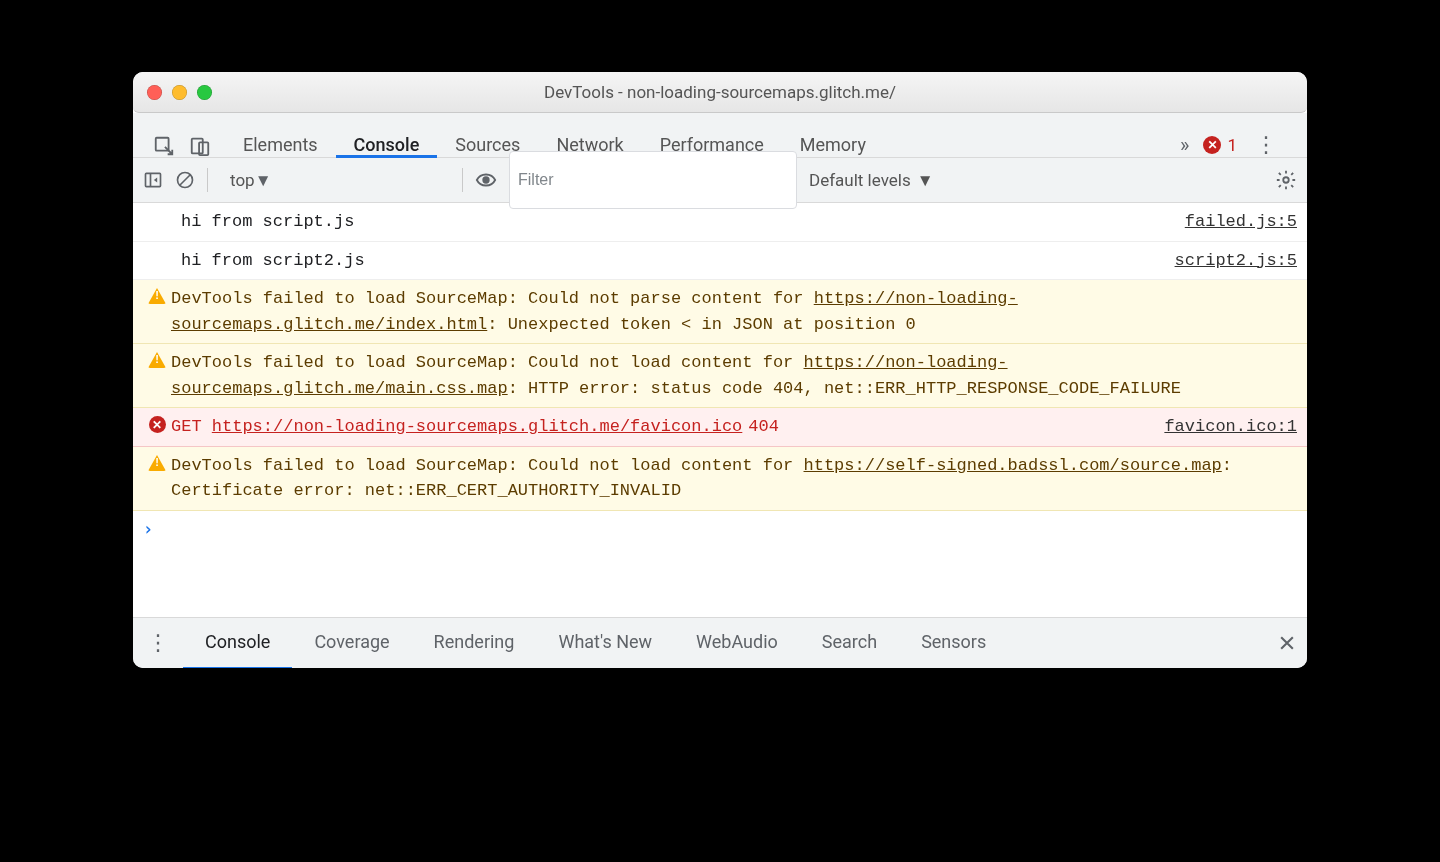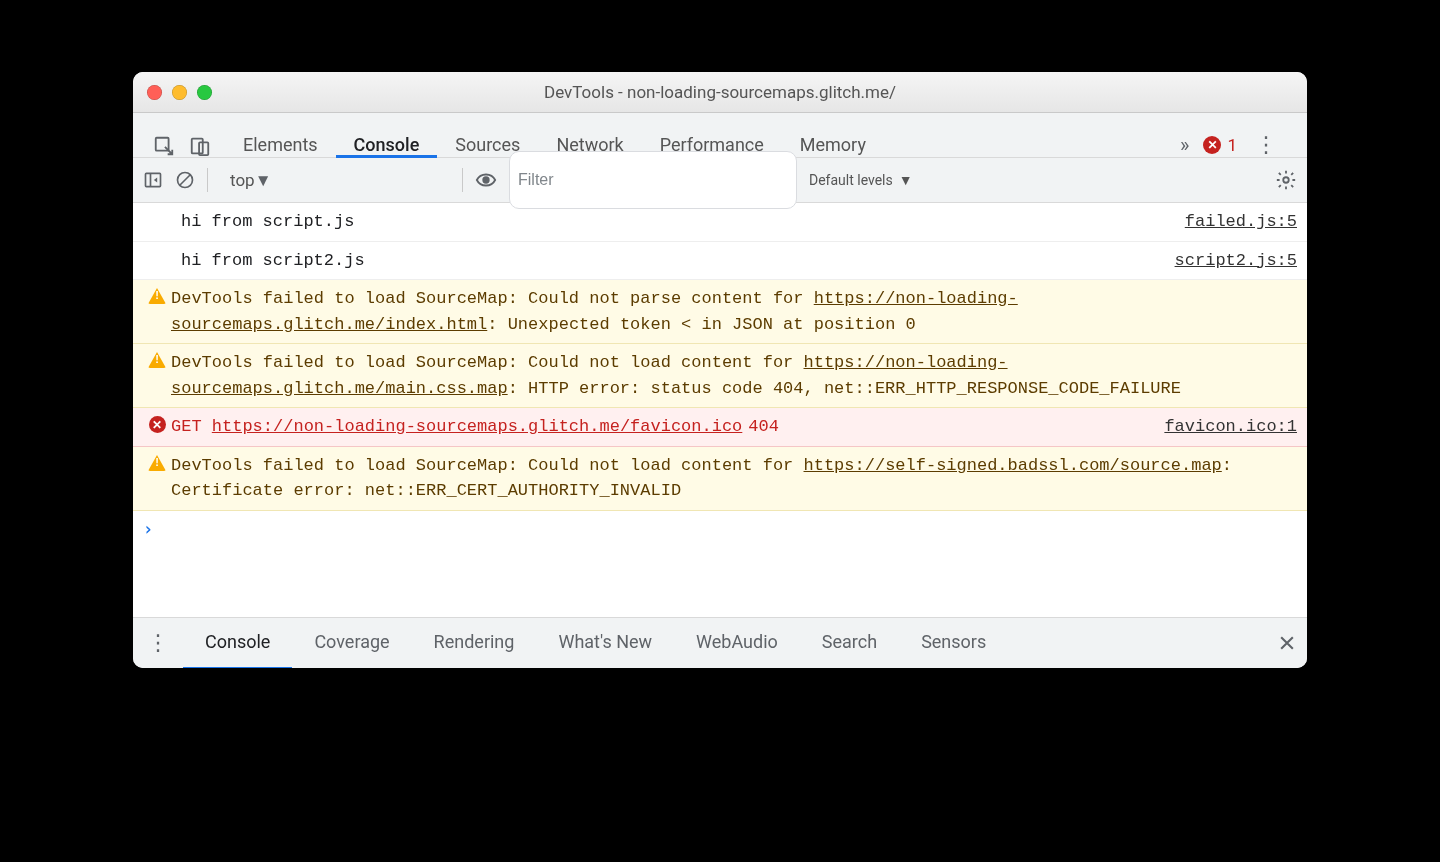--- a/index.html
+++ b/index.html
@@ -37,20 +37,21 @@
     box-shadow:0 25px 60px rgba(0,0,0,.5),0 0 0 1px rgba(0,0,0,.25);
     overflow:hidden;
   }
   
   .titlebar{
     height:40px;
     background:linear-gradient(to bottom,var(--titlebar-top),var(--titlebar-bot));
     border-bottom:1px solid var(--border);
     display:flex;align-items:center;
     position:relative;
+    border-radius:6px;
   }
   .traffic{display:flex;gap:10px;margin-left:14px;}
   .tl{width:15px;height:15px;border-radius:50%;box-shadow:inset 0 0 0 .5px rgba(0,0,0,.25);}
   .tl.red{background:#ff5f57;}
   .tl.yellow{background:#febc2e;}
   .tl.green{background:#28c840;}
   .titlebar-title{
     position:absolute;left:0;right:0;text-align:center;
     font-size:17px;color:#555;font-weight:400;
     pointer-events:none;
@@ -89,25 +90,25 @@
   }
   .ctoolbar .divider{width:1px;height:24px;background:var(--border);}
   .select-top{
     display:flex;align-items:center;justify-content:flex-start;
     min-width:210px;padding:0 10px;font-size:17px;color:#555;
     cursor:pointer;
   }
   .select-top .caret{color:#5f6368;}
   .filter-input{
     flex:0 0 auto;width:270px;height:28px;
-    border:1px solid #dadce0;background:#fff;border-radius:10px;
+    border:1px solid #dadce0;background:#fff;border-radius:4px;
     padding:14px 8px;font-size:16px;color:#555;
   }
   .filter-input::placeholder{color:#80868b;}
-  .levels{display:flex;align-items:center;gap:6px;color:#555;font-size:14px;cursor:pointer;}
+  .levels{display:flex;align-items:center;gap:6px;color:#555;font-size:17px;cursor:pointer;}
   .ctoolbar-right{margin-left:auto;display:flex;align-items:center;gap:10px;}
   
   .messages{background:#fff;}
   .msg{
     display:flex;align-items:flex-start;
     padding:6px 10px 6px 10px;
     border-bottom:1px solid #eee;
     font-family:Menlo,Consolas,"Courier New",monospace;
     font-size:17px;line-height:1.5;justify-content:flex-end;
   }

